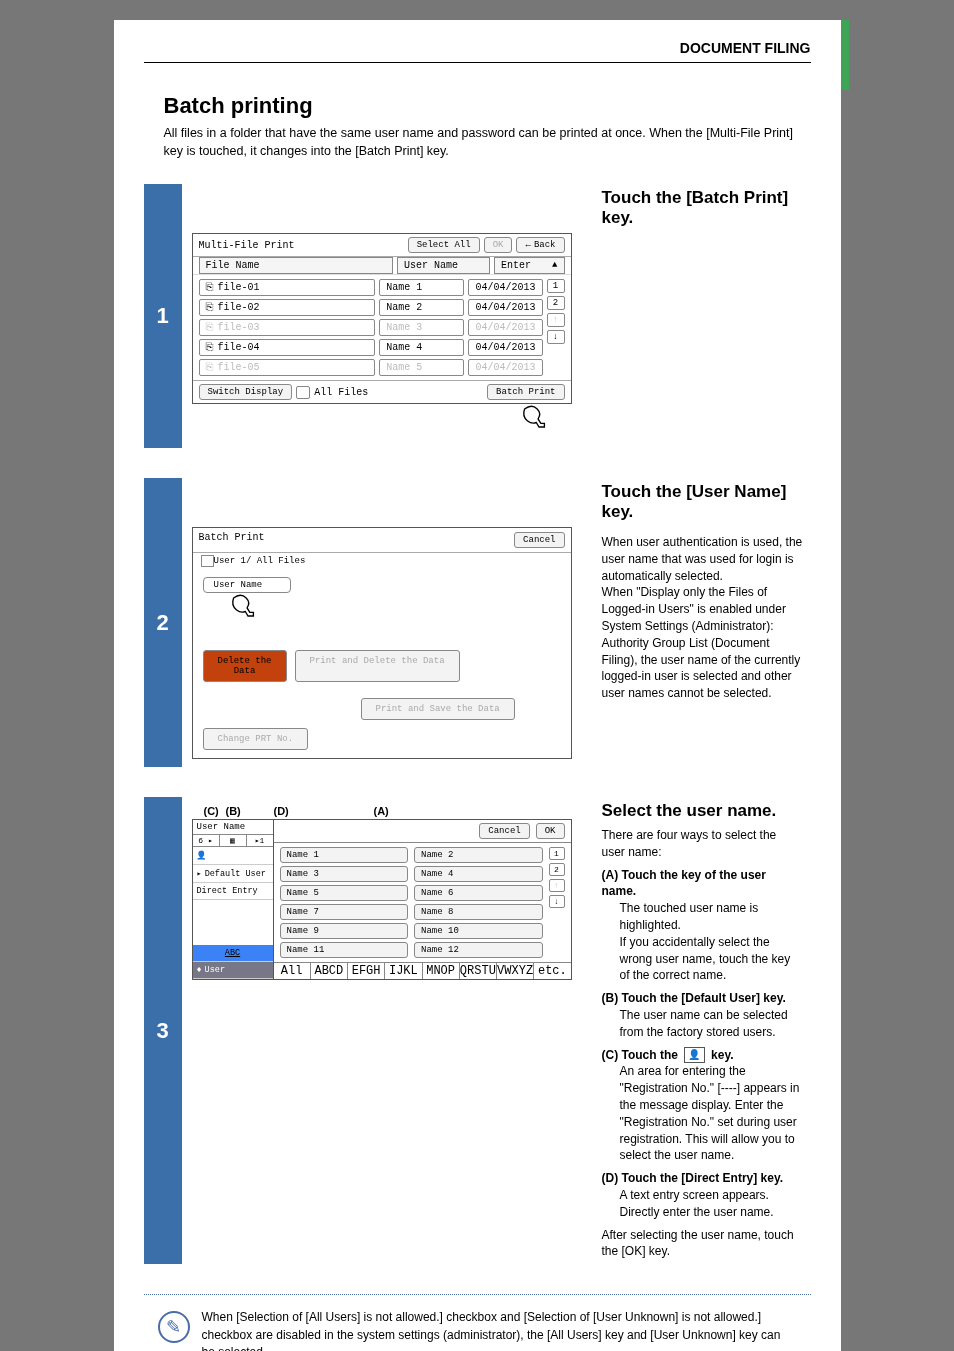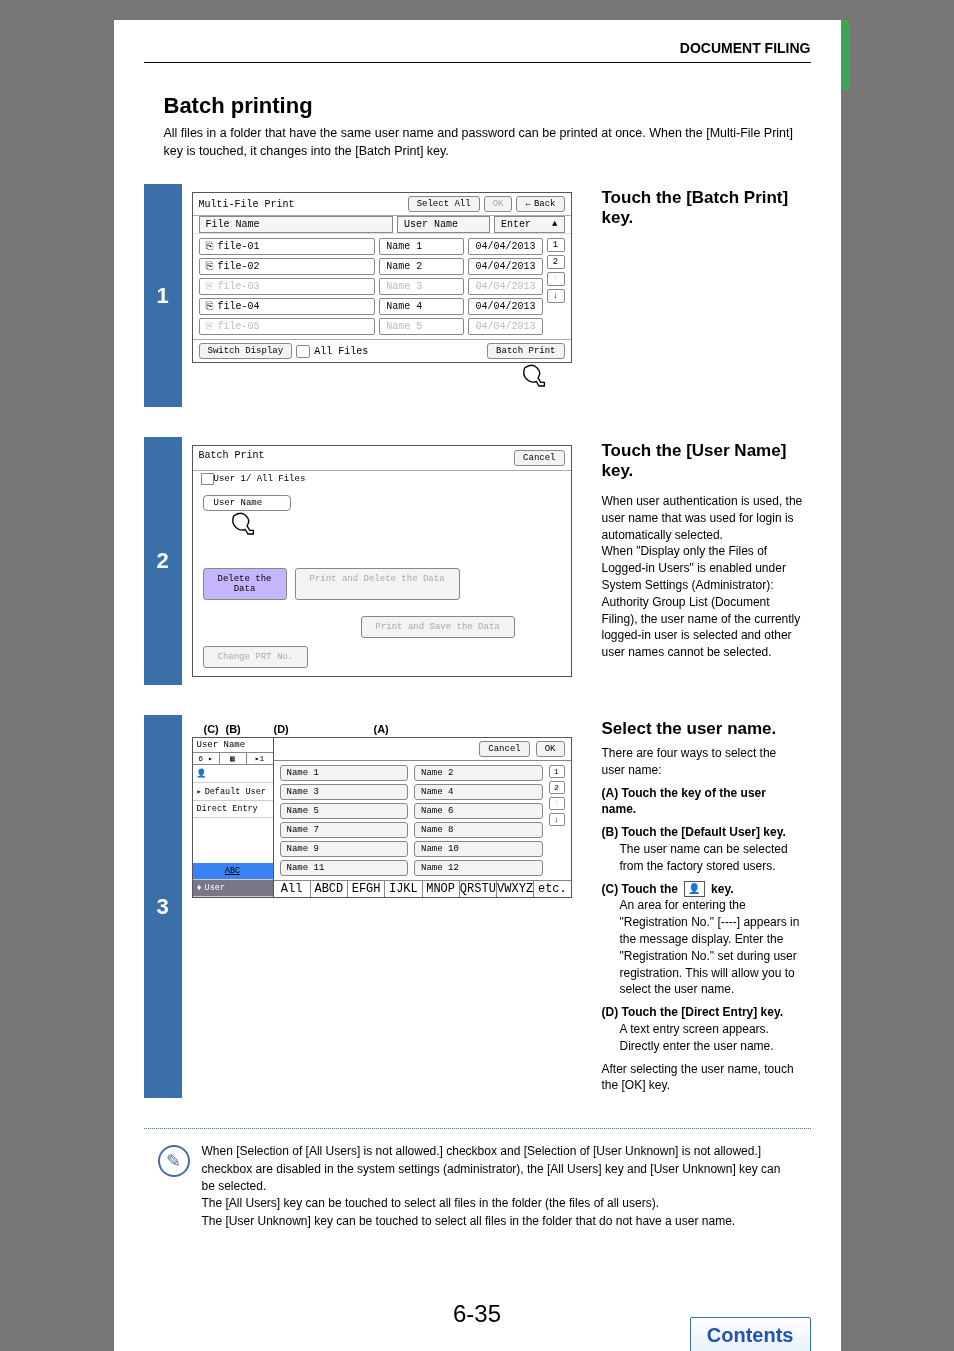--- a/index.html
+++ b/index.html
@@ -80,37 +80,38 @@
   .step-body .opt-desc { margin-left: 18px; }
 
   
   .panel {
     border: 1px solid #555;
     font-family: "Courier New", monospace;
     font-size: 10px;
     background: #fff;
     width: 100%;
     box-sizing: border-box;
+    margin-top: 41px;
   }
   .p-row { display: flex; align-items: center; }
   .p-header {
     padding: 3px 6px;
     border-bottom: 1px solid #aaa;
     gap: 4px;
   }
   .p-title { flex: 1; }
   .btn {
     border: 1px solid #888;
     border-radius: 3px;
     padding: 2px 8px;
     font-size: 9px;
     background: #f3f3f3;
   }
   .btn.disabled { color: #aaa; }
-  .btn.dark { background: #c4b5fd; }
+  .btn.dark { background: #c2410c; }
   .btn-back-arrow { font-weight:bold; margin-right:3px; }
   .p-cols {
     padding: 0 6px;
     gap: 4px;
     border-bottom: 1px solid #ddd;
   }
   .p-cols > div {
     border: 1px solid #888;
     padding: 2px 6px;
     background: #f5f5f5;
@@ -421,20 +422,22 @@
               <div>etc.</div>
             </div>
         </div>
       </div>
     </div>
     <div class="step-right">
       <p class="step-head">Select the user name.</p>
       <div class="step-body">
         <div>There are four ways to select the user name:</div>
         <div class="opt-title">(A) Touch the key of the user name.</div>
+        <div class="opt-desc" style="white-space:pre-line">The touched user name is highlighted.
+If you accidentally select the wrong user name, touch the key of the correct name.</div>
         <div class="opt-title">(B) Touch the [Default User] key.</div>
         <div class="opt-desc">The user name can be selected from the factory stored users.</div>
         <div class="opt-title"><b>(C) Touch the </b><span class="user-key-icon">👤</span><b> key.</b></div>
         <div class="opt-desc" style="white-space:pre-line">An area for entering the "Registration No." [----] appears in the message display. Enter the "Registration No." set during user registration. This will allow you to select the user name.</div>
         <div class="opt-title">(D) Touch the [Direct Entry] key.</div>
         <div class="opt-desc">A text entry screen appears. Directly enter the user name.</div>
         <div style="margin-top:6px">After selecting the user name, touch the [OK] key.</div>
       </div>
     </div>
   </div>

